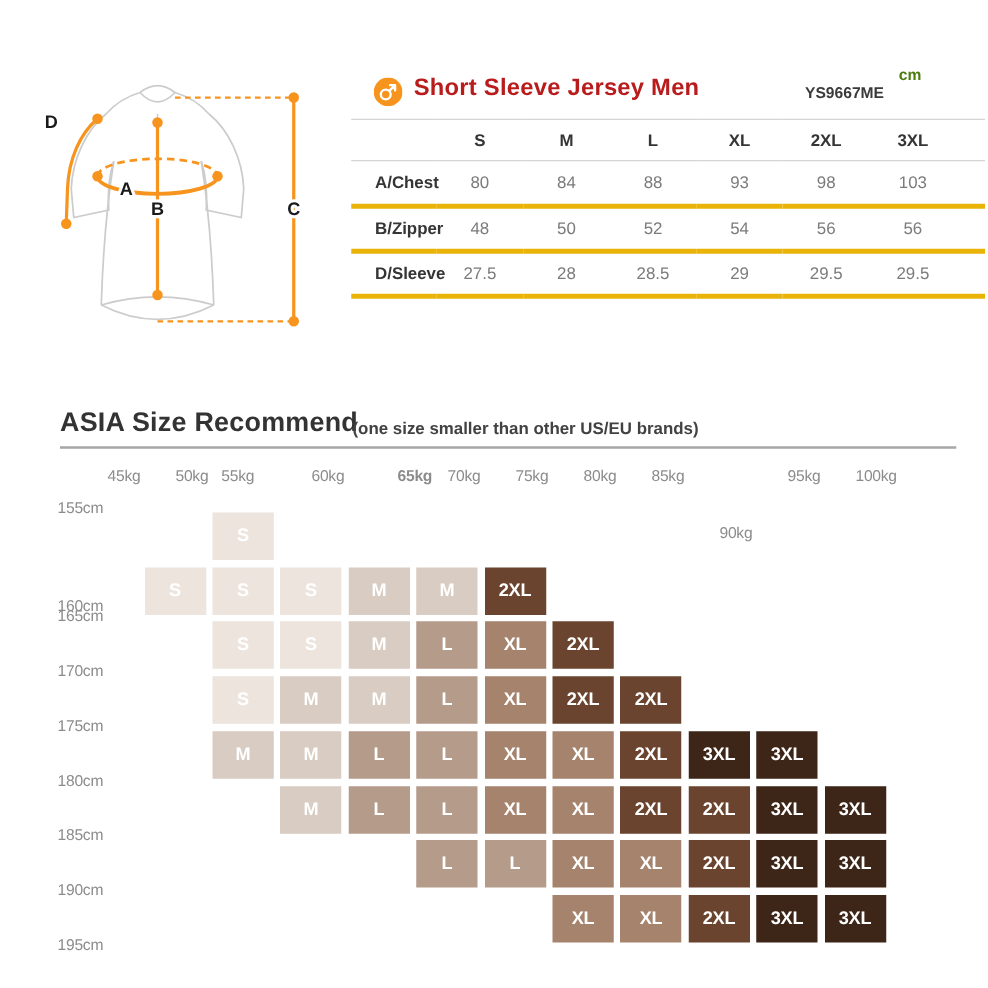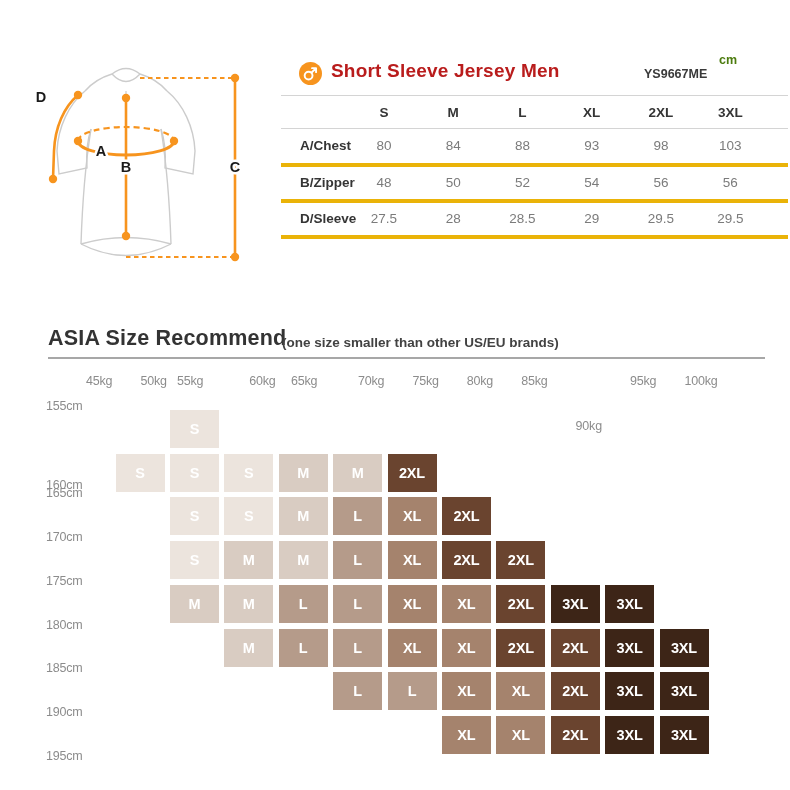--- a/index.html
+++ b/index.html
@@ -163,21 +163,21 @@
 
   <div class="asia-title">ASIA Size Recommend</div>
   <div class="asia-sub">(one size smaller than other US/EU brands)</div>
   <div class="asia-divider"></div>
 
   <div class="size-grid">
       <div class="wlabel" style="left: 86px; top: 374px;">45kg</div>
       <div class="wlabel" style="left: 140.4px; top: 374px;">50kg</div>
       <div class="wlabel" style="left: 177px; top: 374px;">55kg</div>
       <div class="wlabel" style="left: 249.2px; top: 374px;">60kg</div>
-      <div class="wlabel" style="left: 291px; top: 374px;">65kg</div>
+      <div class="wlabel" style="left: 318px; top: 374px; font-weight: bold;">65kg</div>
       <div class="wlabel" style="left: 358px; top: 374px;">70kg</div>
       <div class="wlabel" style="left: 412.4px; top: 374px;">75kg</div>
       <div class="wlabel" style="left: 466.8px; top: 374px;">80kg</div>
       <div class="wlabel" style="left: 521.2px; top: 374px;">85kg</div>
       <div class="wlabel" style="left: 575.6px; top: 374px; margin-top: 45px;">90kg</div>
       <div class="wlabel" style="left: 630px; top: 374px;">95kg</div>
       <div class="wlabel" style="left: 684.4px; top: 374px;">100kg</div>
       <div class="hlabel" style="left: 46px; top: 399px;">155cm</div>
       <div class="hlabel" style="left: 46px; top: 430px; margin-top: 48px;">160cm</div>
       <div class="hlabel" style="left: 46px; top: 486.4px;">165cm</div>

